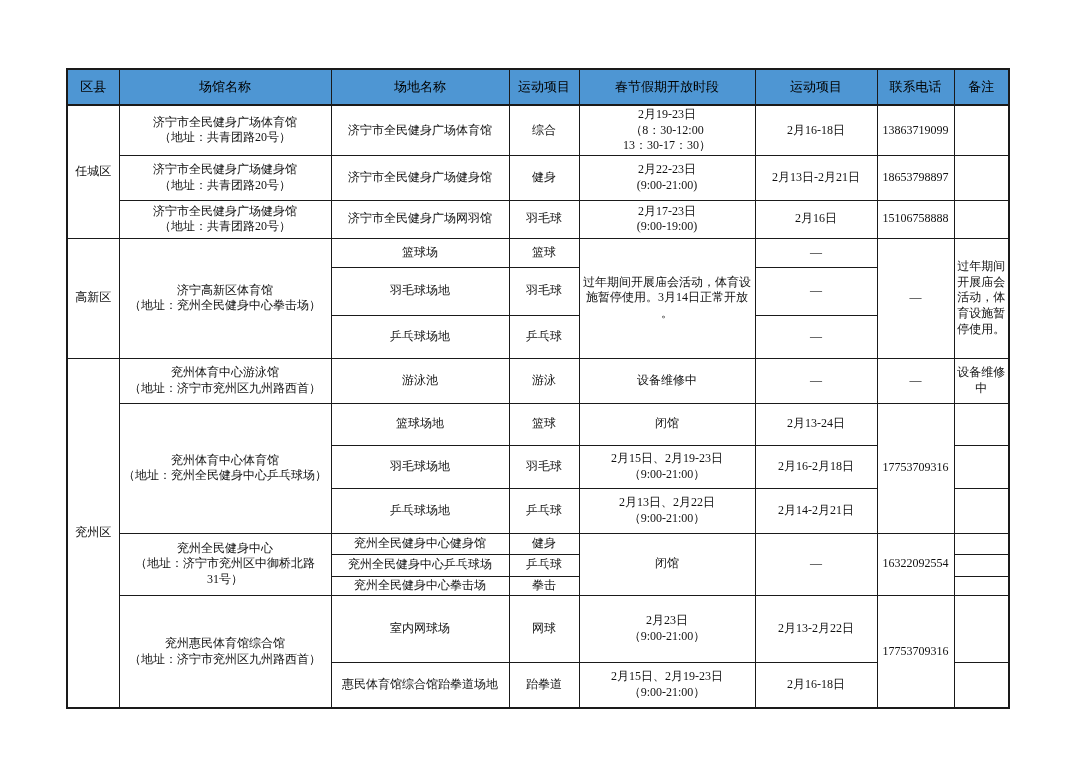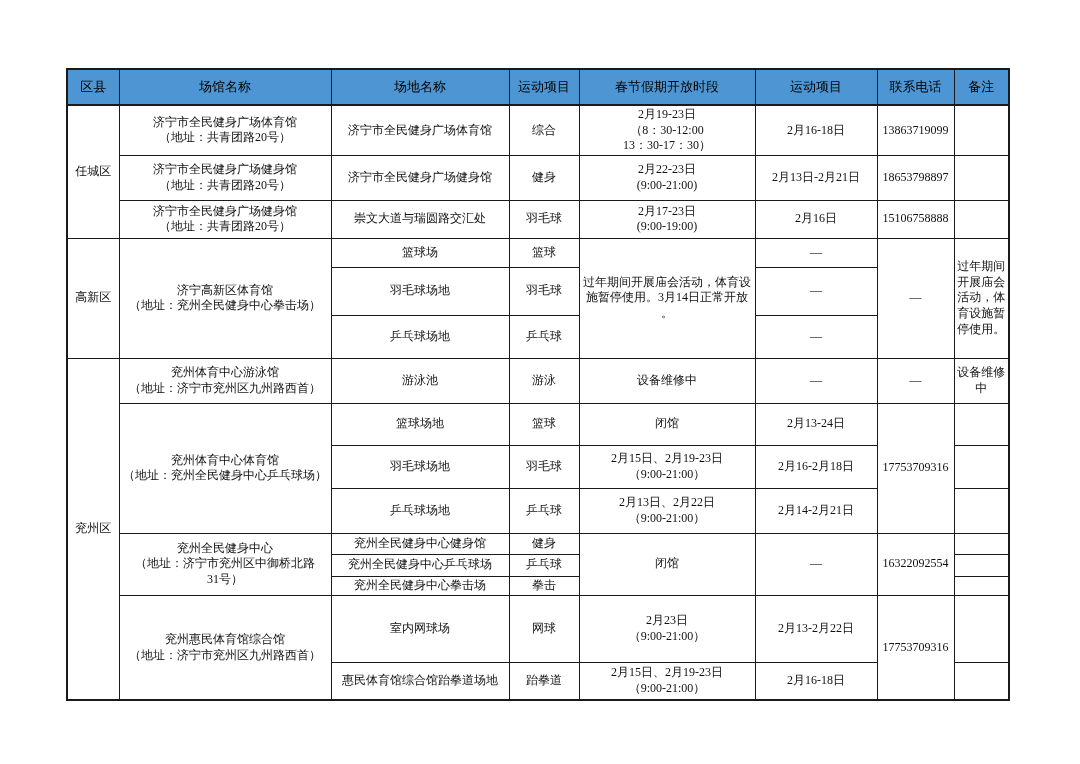--- a/index.html
+++ b/index.html
@@ -95,21 +95,21 @@
           <td>健身</td>
           <td>2月22-23日
 (9:00-21:00)</td>
           <td>2月13日-2月21日</td>
           <td>18653798897</td>
           <td></td>
         </tr>
         <tr style="height: 38px;">
           <td>济宁市全民健身广场健身馆
 （地址：共青团路20号）</td>
-          <td>崇文大道与瑞圆路交汇处</td>
+          <td>济宁市全民健身广场网羽馆</td>
           <td>羽毛球</td>
           <td>2月17-23日
 (9:00-19:00)</td>
           <td>2月16日</td>
           <td>15106758888</td>
           <td></td>
         </tr>
         <tr style="height: 29px;">
           <td rowspan="3">高新区</td>
           <td rowspan="3">济宁高新区体育馆
@@ -200,21 +200,21 @@
           <td rowspan="2">兖州惠民体育馆综合馆
 （地址：济宁市兖州区九州路西首）</td>
           <td>室内网球场</td>
           <td>网球</td>
           <td>2月23日
 （9:00-21:00）</td>
           <td>2月13-2月22日</td>
           <td rowspan="2">17753709316</td>
           <td></td>
         </tr>
-        <tr style="height: 38px;">
+        <tr style="height: 46px;">
           <td>惠民体育馆综合馆跆拳道场地</td>
           <td>跆拳道</td>
           <td>2月15日、2月19-23日
 （9:00-21:00）</td>
           <td>2月16-18日</td>
           <td></td>
         </tr>
       </tbody>
   </table>
 </div>

